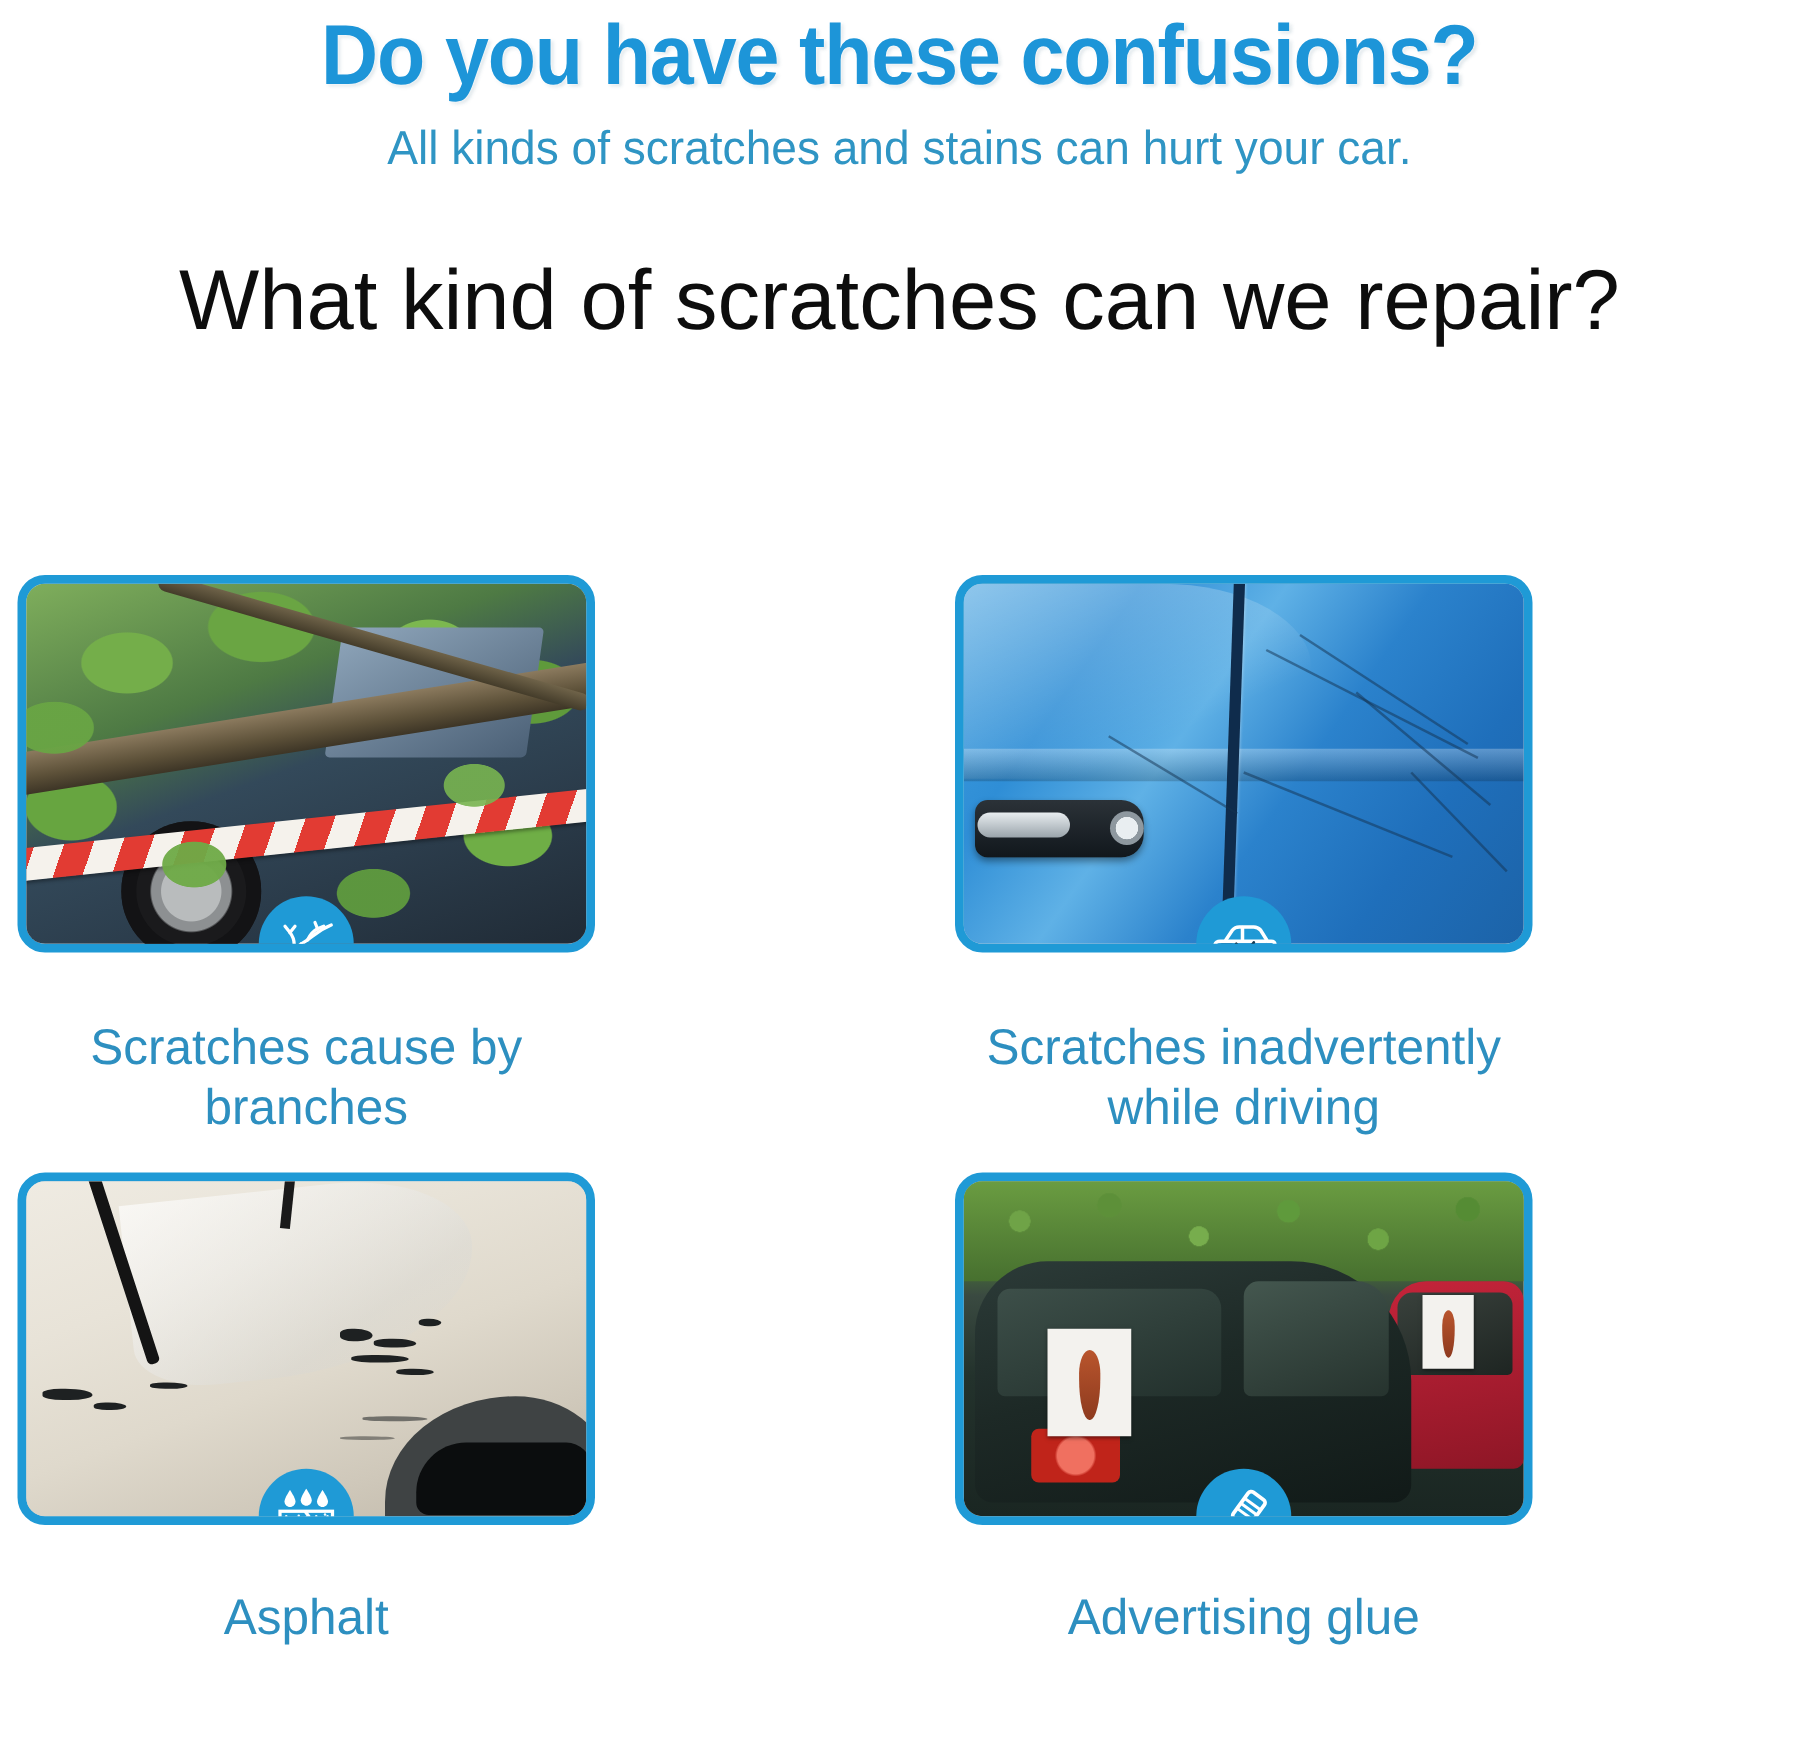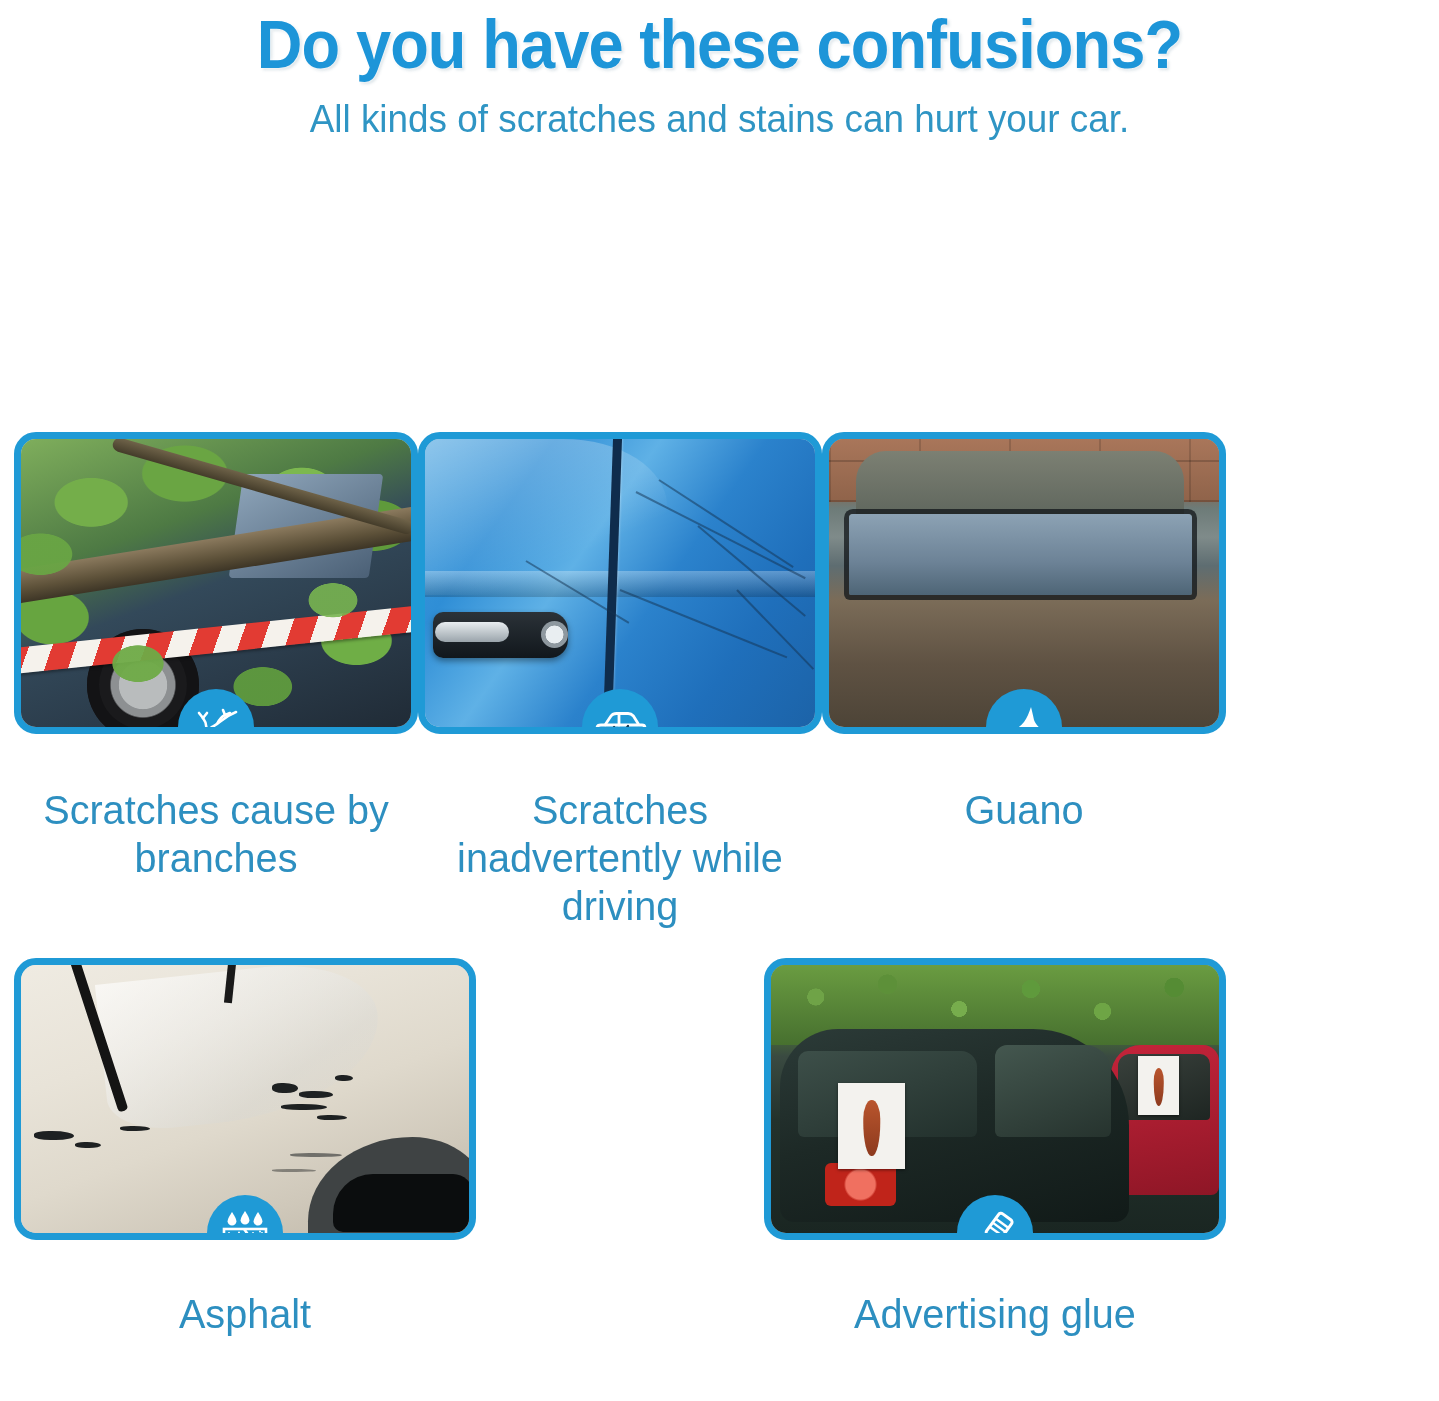--- a/index.html
+++ b/index.html
@@ -53,21 +53,21 @@
     text-align: center;
     margin-top: 54px;
     transform: scaleX(1.0);
     white-space: nowrap;
   }
 
   
   .grid {
     position: absolute;
     left: 0;
-    top: 432px;
+    top: 460px;
     width: 1240px;
   }
   .row {
     display: flex;
     justify-content: space-between;
     padding: 0 14px;
     box-sizing: border-box;
   }
   .row2 { margin-top: 28px; }
 
@@ -450,20 +450,21 @@
     background: #1e2122;
     border-radius: 40% 60% 50% 45%;
   }
 </style>
 </head>
 <body>
 
 <div class="header">
   <div class="main-title">Do you have these confusions?</div>
   <div class="sub-title">All kinds of scratches and stains can hurt your car.</div>
+  <div class="section-heading">What kind of scratches can we repair?</div>
 </div>
 
 <div class="grid">
 
   <div class="row row1">
 
     <div class="card">
       <div class="photo-frame">
         <div class="photo sc-branch">
           <div class="glass"></div>
@@ -520,36 +521,20 @@
             </g>
             <circle cx="15" cy="30" r="6.4" fill="#1f9ad6" stroke="#ffffff" stroke-width="2.6"></circle>
             <circle cx="42" cy="30" r="6.4" fill="#1f9ad6" stroke="#ffffff" stroke-width="2.6"></circle>
             <path d="M22 22 L29 31 L36 21" fill="none" stroke="#123a52" stroke-width="2.2" stroke-linecap="round" stroke-linejoin="round"></path>
           </svg>
         </div>
       </div>
       <div class="caption">Scratches inadvertently while driving</div>
     </div>
 
-    <div class="card">
-      <div class="photo-frame">
-        <div class="photo sc-guano">
-          <div class="brick"></div>
-          <div class="roof"></div>
-          <div class="rear-glass"></div>
-          <div class="spots"></div>
-        </div>
-        <div class="badge">
-          <svg width="48" height="48" viewBox="0 0 48 48" aria-hidden="true">
-            <path d="M31 4 C29 10, 27 15, 24 19 C20 24, 15 27, 9 29 C13 31, 18 31, 22 29 C20 34, 16 39, 11 43 C19 41, 26 36, 31 29 C36 31, 41 31, 45 28 C40 26, 36 22, 34 17 C33 12, 32 8, 31 4 Z" fill="#ffffff"></path>
-          </svg>
-        </div>
-      </div>
-      <div class="caption">Guano</div>
-    </div>
   </div>
 
   <div class="row row2">
 
 
     <div class="card">
       <div class="photo-frame">
         <div class="photo sc-asph">
           <div class="sheen"></div>
           <div class="panelgap"></div>

